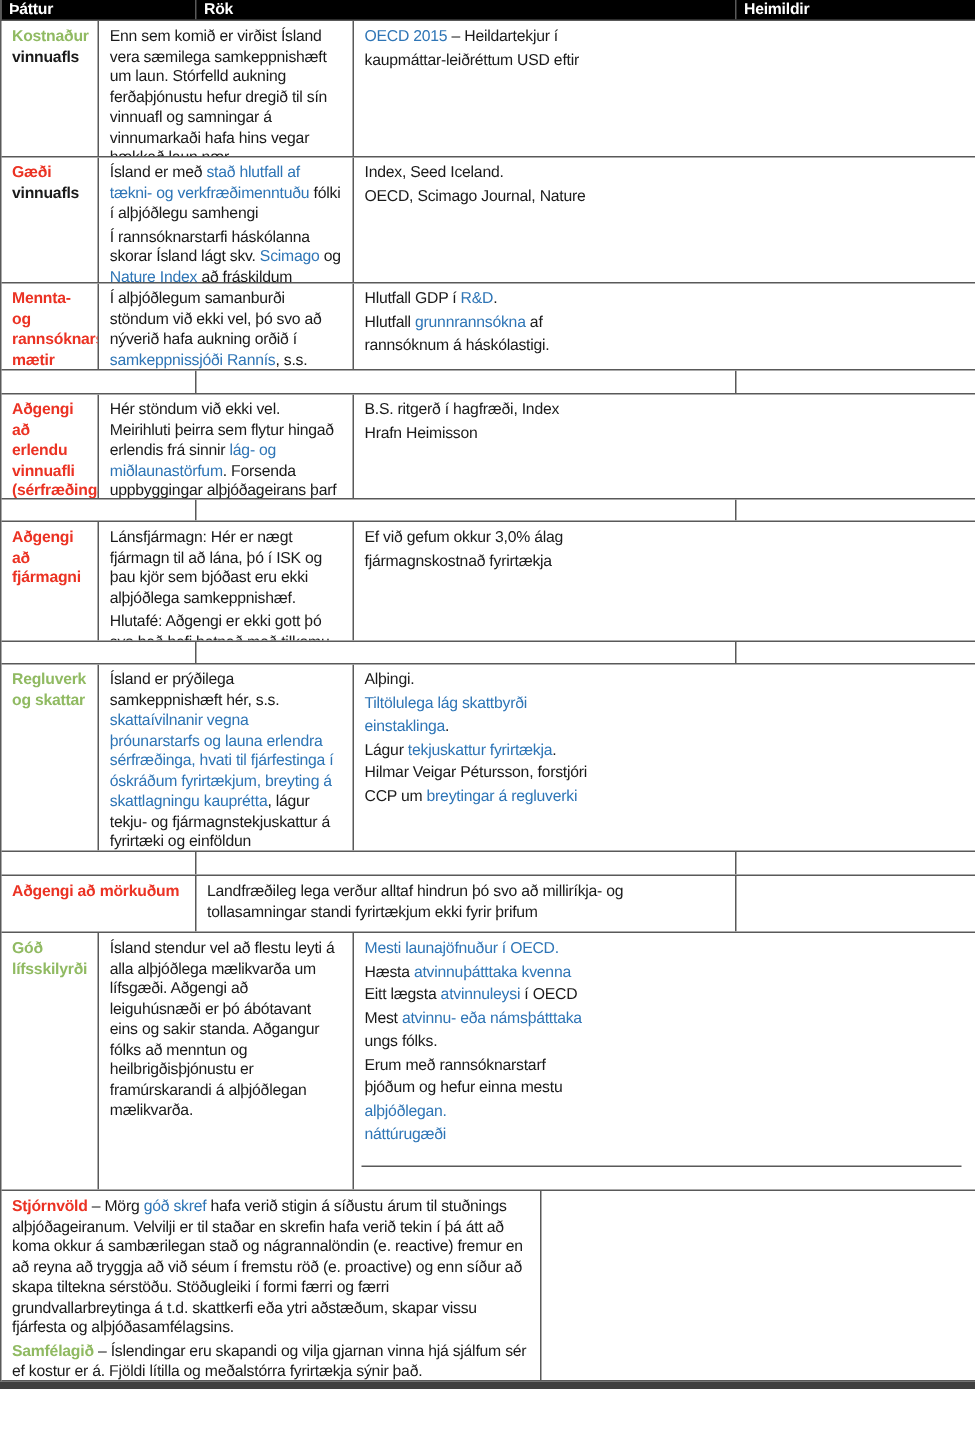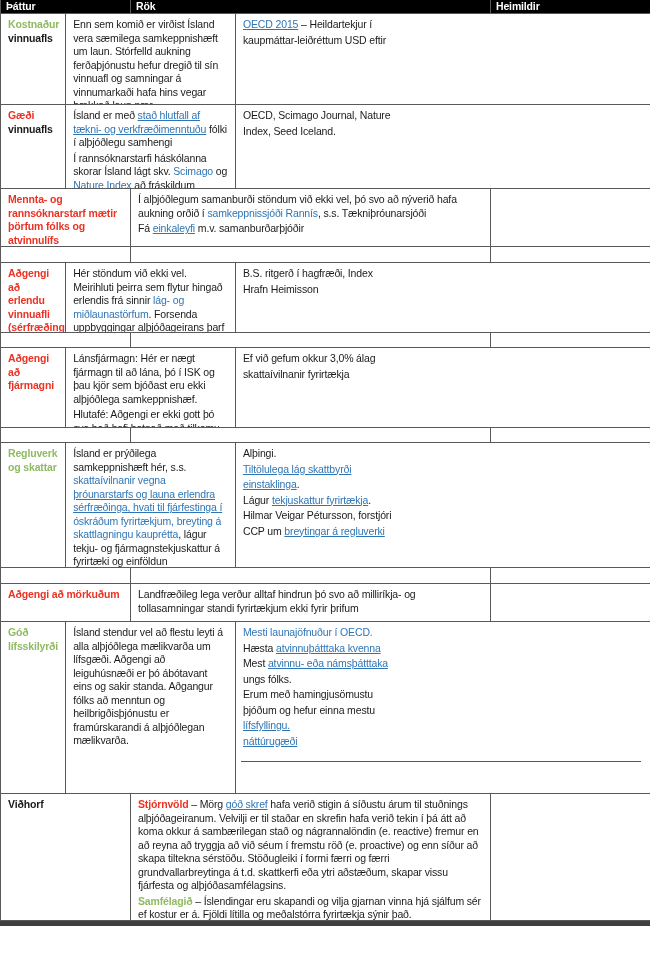--- a/index.html
+++ b/index.html
@@ -16,21 +16,21 @@
   .c1{width:130px;border-right:1px solid var(--border,#595959);font-weight:bold;}
   .c2{width:360px;border-right:1px solid var(--border,#595959);}
   .c3{flex:1 0 auto;overflow:visible;}
   .para{margin:2px;padding:0;}
   .nw{white-space:nowrap;width:400px;}
   .s-k{}
   .s-kb{font-weight:bold;}
   .s-g{color:var(--green,#90ba62);font-weight:bold;}
   .s-r{color:var(--red,#eb3223);font-weight:bold;}
   .s-b{color:var(--blue,#2e75b6);text-align:right;}
-  .s-u{color:var(--blue,#2e75b6);text-decoration:underline;cursor:pointer;}
+  .s-u{color:var(--blue,#2e75b6);cursor:pointer;}
   .h-div{margin-top:13px;width:400px;border-top:1px solid var(--border,#595959);}
   
   .r0{height:91px}.r1{height:84px}.r2{height:58px}.r3{height:16px}
   .r4{height:70px}.r5{height:15px}.r6{height:80px}.r7{height:15px}
   .r8{height:125px}.r9{height:16px}.r10{height:38px}.r11{height:172px}
   .r12{height:127px}
   .bottom-bar{width:650px;height:5px;background:var(--bar,#3f3f3f);}
 </style>
 </head>
 <body>
@@ -63,31 +63,36 @@
         </div>
         <div class="row r1">
           <div class="cell c1">
             <p class="para"><span class="s-r">Gæði </span><span class="s-kb">vinnuafls</span></p>
           </div>
           <div class="cell c2">
             <p class="para"><span class="s-k">Ísland er með </span><span class="s-u">stað hlutfall af tækni- og verkfræðimenntuðu</span><span class="s-k"> fólki í alþjóðlegu samhengi</span></p>
             <p class="para"><span class="s-k">Í rannsóknarstarfi háskólanna skorar Ísland lágt skv. </span><span class="s-b">Scimago</span><span class="s-k"> og </span><span class="s-u">Nature Index</span><span class="s-k"> að fráskildum </span></p>
           </div>
           <div class="cell c3">
+            <p class="para nw"><span class="s-k">Index, Seed Iceland.</span></p>
             <p class="para nw"><span class="s-k">OECD, Scimago Journal, Nature</span></p>
-            <p class="para nw"><span class="s-k">Index, Seed Iceland.</span></p>
           </div>
         </div>
         <div class="row r2">
           <div class="cell c1">
             <p class="para"><span class="s-r">Mennta- og rannsóknarstarf mætir þörfum fólks og atvinnulífs</span></p>
           </div>
           <div class="cell c2">
             <p class="para"><span class="s-k">Í alþjóðlegum samanburði stöndum við ekki vel, þó svo að nýverið hafa aukning orðið í </span><span class="s-b">samkeppnissjóði Rannís</span><span class="s-k">, s.s. Tækniþróunarsjóði</span></p>
             <p class="para"><span class="s-k">Fá </span><span class="s-u">einkaleyfi</span><span class="s-k"> m.v. samanburðarþjóðir</span></p>
+          </div>
+          <div class="cell c3">
+            <p class="para nw"><span class="s-k">Hlutfall GDP í </span><span class="s-u">R&amp;D</span><span class="s-k">.</span></p>
+            <p class="para nw"><span class="s-k">Hlutfall </span><span class="s-b">grunnrannsókna</span><span class="s-k"> af</span></p>
+            <p class="para nw"><span class="s-k">rannsóknum á háskólastigi.</span></p>
           </div>
         </div>
         <div class="row r3">
           <div class="cell c1"></div>
           <div class="cell c2"></div>
           <div class="cell c3"></div>
         </div>
         <div class="row r4">
           <div class="cell c1">
             <p class="para"><span class="s-r">Aðgengi að erlendu vinnuafli (sérfræðingar) er gott</span></p>
@@ -108,21 +113,21 @@
         <div class="row r6">
           <div class="cell c1">
             <p class="para"><span class="s-r">Aðgengi að fjármagni</span></p>
           </div>
           <div class="cell c2">
             <p class="para"><span class="s-k">Lánsfjármagn: Hér er nægt fjármagn til að lána, þó í ISK og þau kjör sem bjóðast eru ekki alþjóðlega samkeppnishæf.</span></p>
             <p class="para"><span class="s-k">Hlutafé: Aðgengi er ekki gott þó svo það hafi batnað með tilkomu </span><span class="s-u">þriggja nýrra framtaksfjárfestingasjóða</span></p>
           </div>
           <div class="cell c3">
             <p class="para nw"><span class="s-k">Ef við gefum okkur 3,0% álag</span></p>
-            <p class="para nw"><span class="s-k">skattaívilnanir fyrirtækja</span></p>
+            <p class="para nw"><span class="s-k">fjármagnskostnað fyrirtækja</span></p>
           </div>
         </div>
         <div class="row r7">
           <div class="cell c1"></div>
           <div class="cell c2"></div>
           <div class="cell c3"></div>
         </div>
         <div class="row r8">
           <div class="cell c1">
             <p class="para"><span class="s-g">Regluverk og skattar</span></p>
@@ -156,33 +161,31 @@
         <div class="row r11">
           <div class="cell c1">
             <p class="para"><span class="s-g">Góð lífsskilyrði</span></p>
           </div>
           <div class="cell c2">
             <p class="para"><span class="s-k">Ísland stendur vel að flestu leyti á alla alþjóðlega mælikvarða um lífsgæði. Aðgengi að leiguhúsnæði er þó ábótavant eins og sakir standa. Aðgangur fólks að menntun og heilbrigðisþjónustu er framúrskarandi á alþjóðlegan mælikvarða.</span></p>
           </div>
           <div class="cell c3">
             <p class="para nw"><span class="s-b">Mesti launajöfnuður í OECD.</span></p>
             <p class="para nw"><span class="s-k">Hæsta </span><span class="s-u">atvinnuþátttaka kvenna</span></p>
+            <p class="para nw"><span class="s-k">Eitt lægsta </span><span class="s-u">atvinnuleysi</span><span class="s-k"> í OECD</span></p>
             <p class="para nw"><span class="s-k">Mest </span><span class="s-u">atvinnu- eða námsþátttaka</span></p>
             <p class="para nw"><span class="s-k">ungs fólks.</span></p>
-            <p class="para nw"><span class="s-k">Erum með hamingjusömustu</span></p>
+            <p class="para nw"><span class="s-k">Erum með rannsóknarstarf</span></p>
             <p class="para nw"><span class="s-k">þjóðum og hefur einna mestu</span></p>
-            <p class="para nw"><span class="s-u">lífsfyllingu.</span></p>
+            <p class="para nw"><span class="s-u">alþjóðlegan.</span></p>
             <p class="para nw"><span class="s-u">náttúrugæði</span></p>
             <div class="h-div"></div>
           </div>
         </div>
         <div class="row r12">
-          <div class="cell c1">
-            <p class="para"><span class="s-kb">Viðhorf</span></p>
-          </div>
           <div class="cell c2">
             <p class="para"><span class="s-r">Stjórnvöld</span><span class="s-k"> – Mörg </span><span class="s-u">góð skref</span><span class="s-k"> hafa verið stigin á síðustu árum til stuðnings alþjóðageiranum. Velvilji er til staðar en skrefin hafa verið tekin í þá átt að koma okkur á sambærilegan stað og nágrannalöndin (e. reactive) fremur en að reyna að tryggja að við séum í fremstu röð (e. proactive) og enn síður að skapa tiltekna sérstöðu. Stöðugleiki í formi færri og færri grundvallarbreytinga á t.d. skattkerfi eða ytri aðstæðum, skapar vissu fjárfesta og alþjóðasamfélagsins.</span></p>
             <p class="para"><span class="s-g">Samfélagið</span><span class="s-k"> – Íslendingar eru skapandi  og vilja gjarnan vinna hjá sjálfum sér ef kostur er á. Fjöldi lítilla og meðalstórra fyrirtækja sýnir það.</span></p>
           </div>
           <div class="cell c3"></div>
         </div>
       </div>
   </div>
   <div class="bottom-bar"></div>
 </div>

